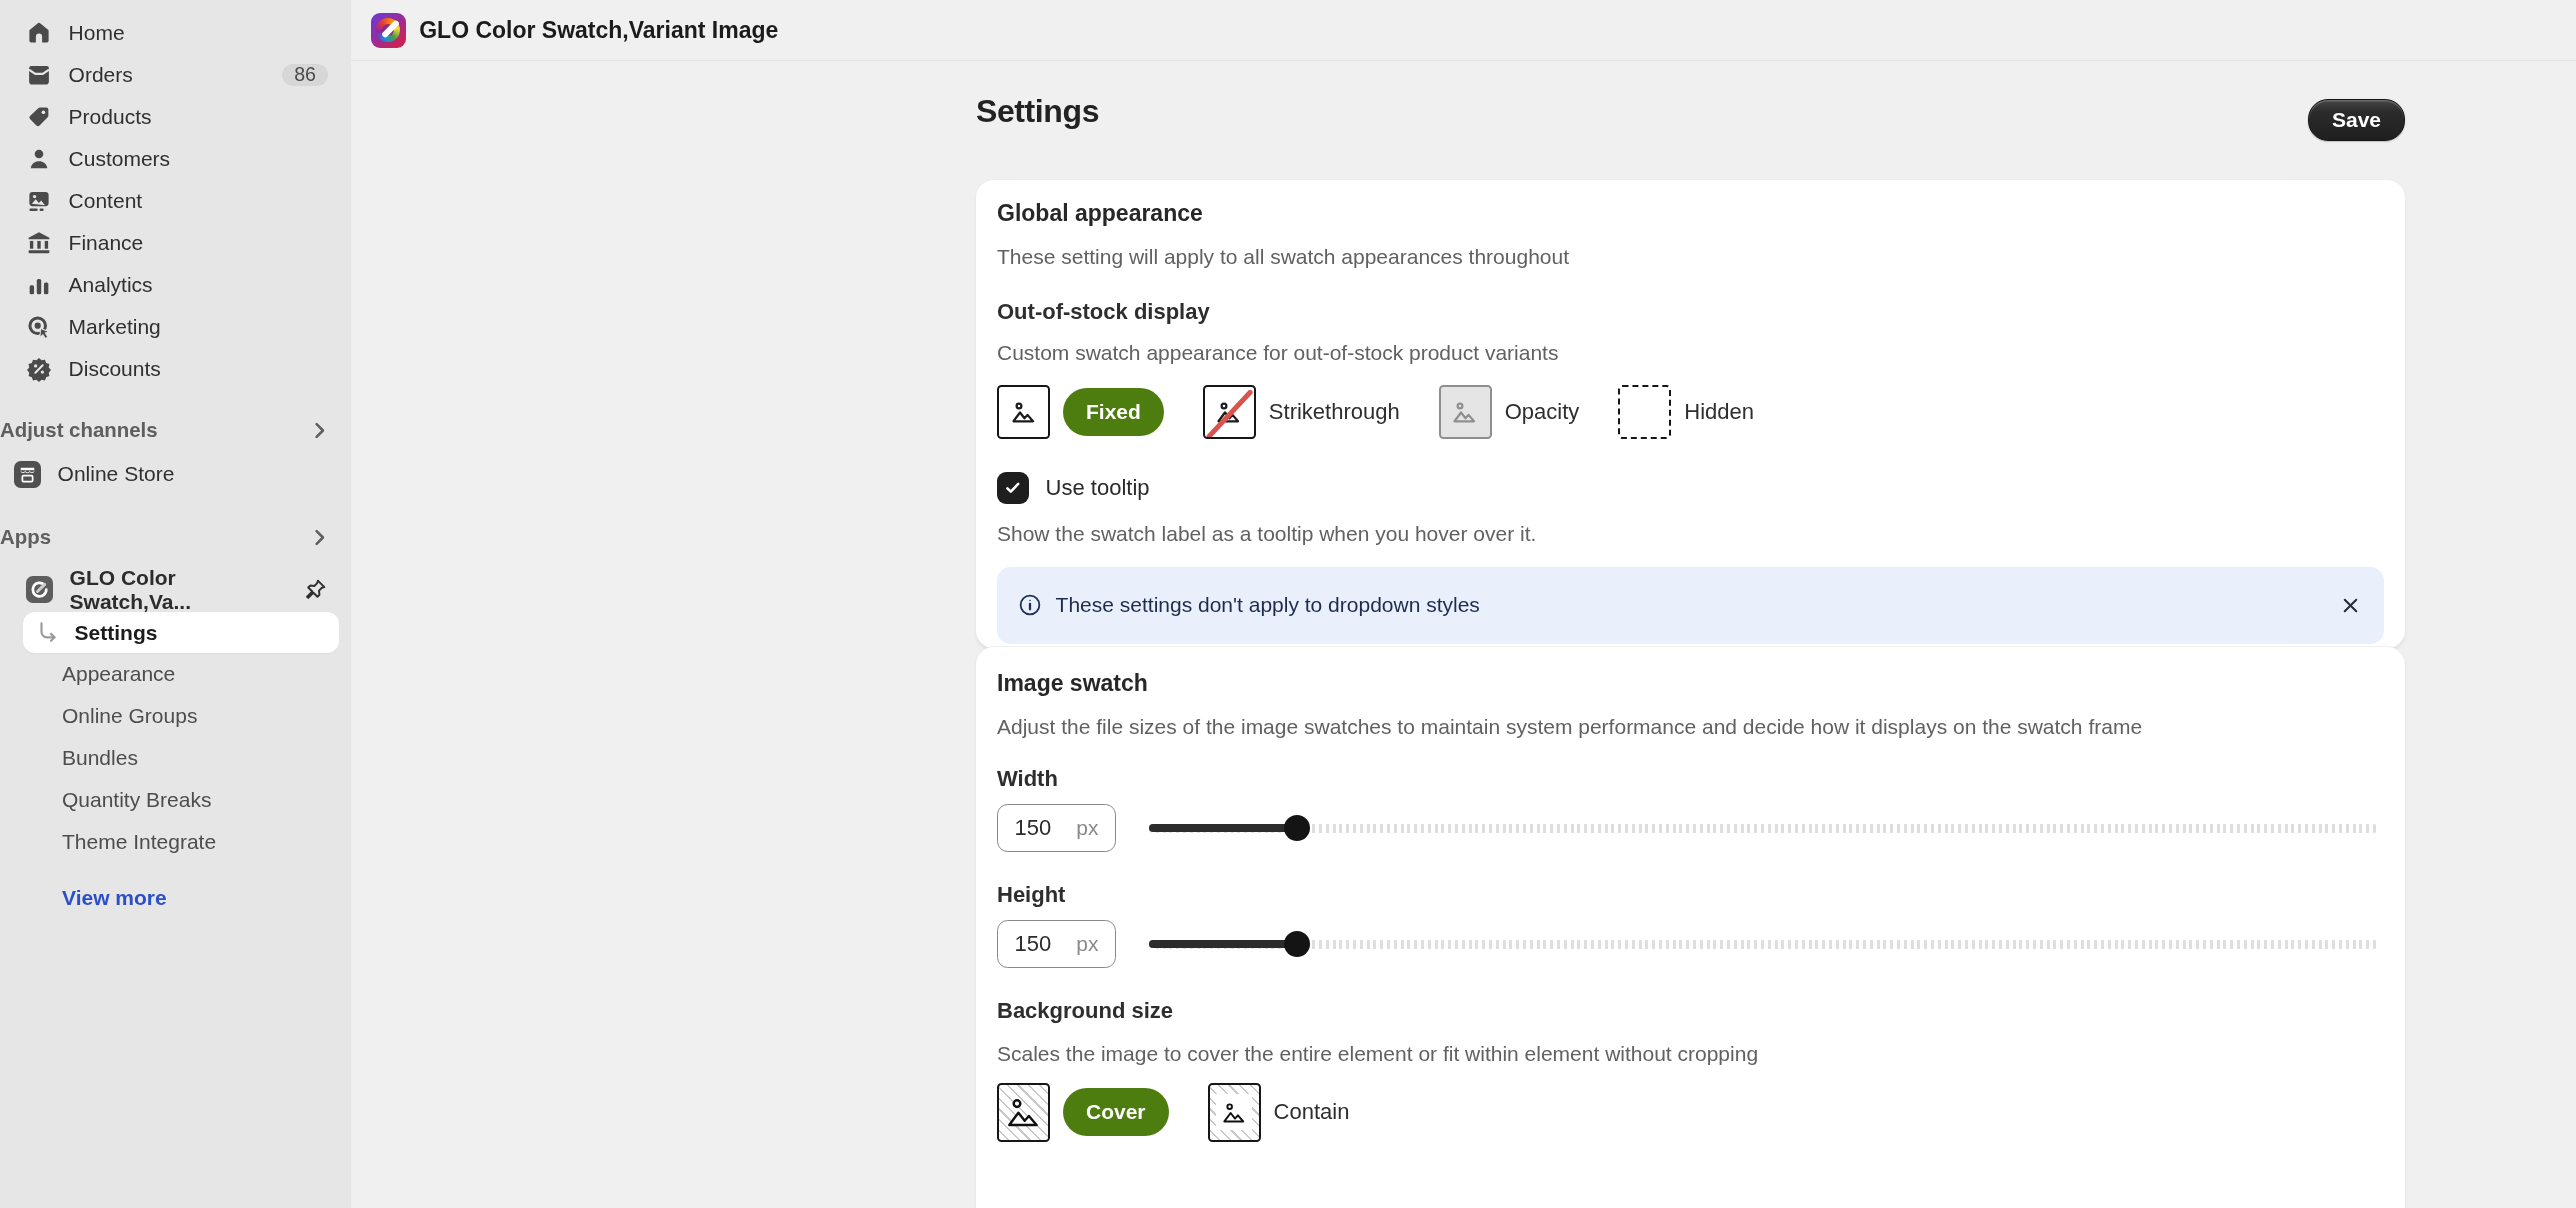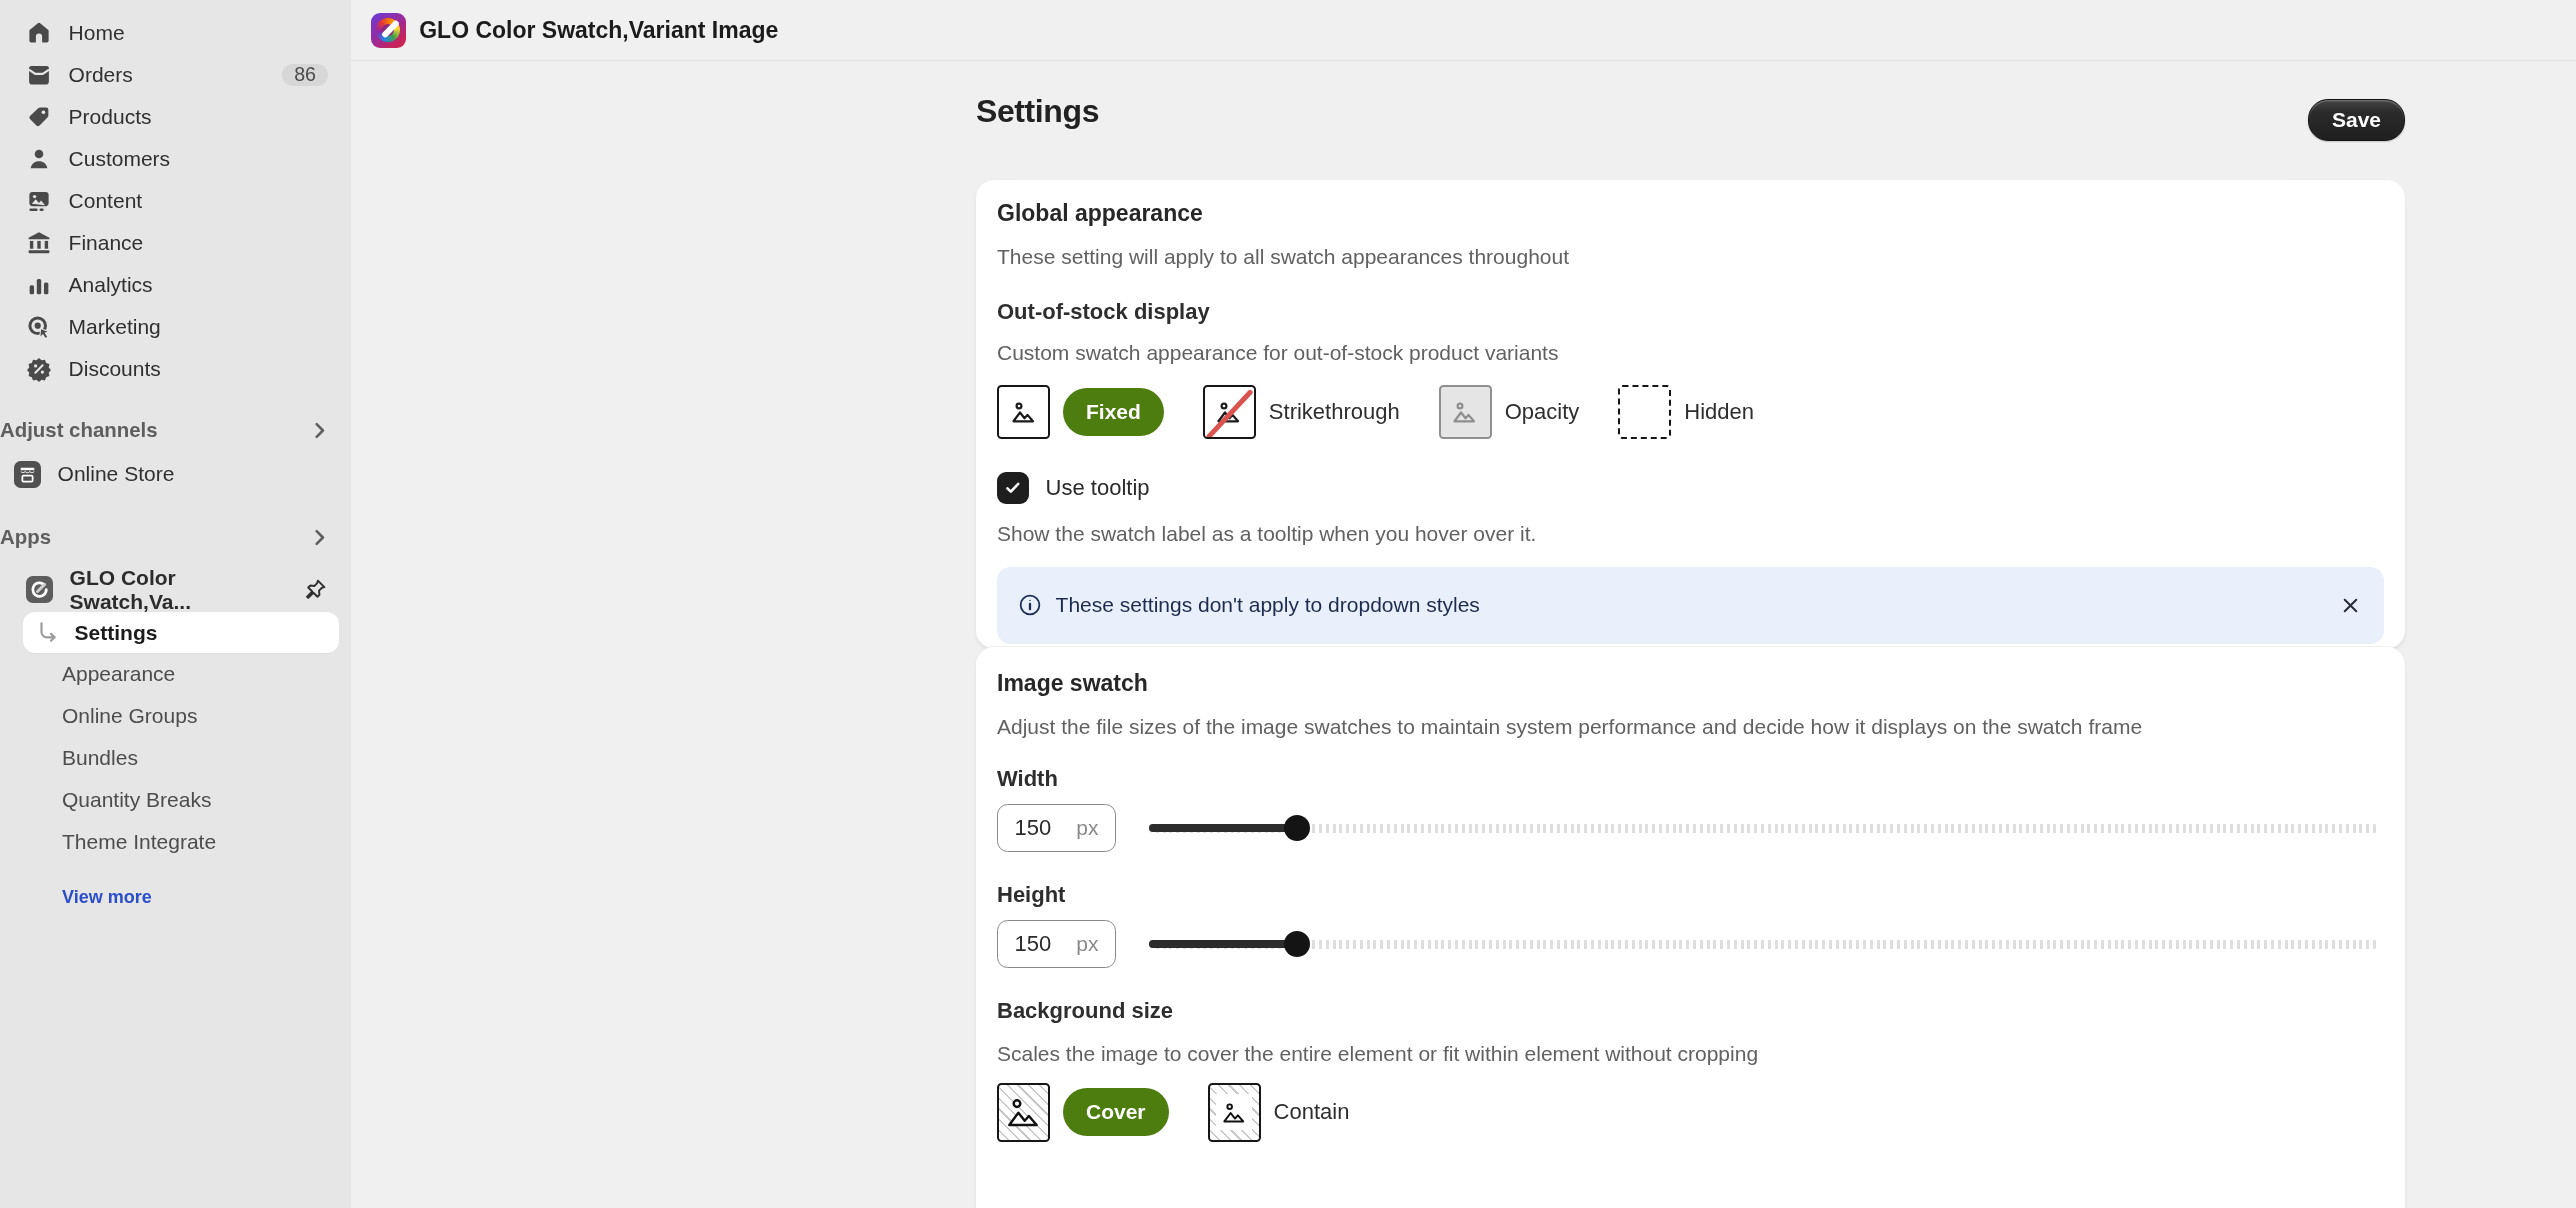--- a/index.html
+++ b/index.html
@@ -21,21 +21,21 @@
   .channel-item .sq svg { width:27px; height:27px; }
   .app-row { height:45px; margin-top:9px; display:flex; align-items:center; gap:16.6px; padding:0 23px 0 26px; font-size:21px; font-weight:600; color:#2c2c2c; cursor:pointer; }
   .app-row .sq { width:27px; height:27px; }
   .app-row .sq svg { width:27px; height:27px; }
   .app-row .pin { margin-left:auto; width:26px; height:26px; cursor:pointer; }
   .app-row .pin svg { width:26px; height:26px; }
   .submenu-selected { height:41px; margin:0 12px 0 23px; background:#ffffff; border-radius:12px; display:flex; align-items:center; gap:13.6px; padding:0 12px; font-size:21px; font-weight:700; color:#1c1c1c; cursor:pointer; box-shadow:0 0.8px 1.5px rgba(0,0,0,.04); }
   .submenu-selected .elbow { width:26px; height:26px; }
   .submenu-selected .elbow svg { width:26px; height:26px; }
   .submenu-item { height:42px; display:flex; align-items:center; padding-left:62px; font-size:21px; font-weight:400; color:#4d4d4d; cursor:pointer; }
-  .view-more { height:42px; margin-top:13.6px; display:flex; align-items:center; padding-left:62px; font-size:18px; font-weight:600; color:#2b4ec9; cursor:pointer; }
+  .view-more { height:42px; margin-top:13.6px; display:flex; align-items:center; padding-left:62px; font-size:21px; font-weight:600; color:#2b4ec9; cursor:pointer; }
 
   
   .topbar { position:absolute; left:351px; right:0; top:0; height:61px; background:#f0f0f0; border-bottom:1.5px solid #e2e2e2; display:flex; align-items:center; padding-left:19.6px; gap:13.6px; }
   .glo-icon { width:35px; height:35px; border-radius:9px; position:relative; background:linear-gradient(140deg,#6a3bd8 0%,#962ca0 45%,#c6235c 80%,#d02445 100%); overflow:hidden; }
   .glo-ring { position:absolute; inset:5.3px; border-radius:50%; background:conic-gradient(from -40deg,#e53935,#fb8c00,#fdd835,#43a047,#1e88e5,#8e24aa,#e53935); }
   .glo-core { position:absolute; inset:11.3px; border-radius:50%; background:#8e2a7e; }
   .glo-pen { position:absolute; left:9px; top:13.6px; width:21px; height:6px; border-radius:3.8px; background:#ffffff; transform:rotate(-45deg); }
   .topbar-title { font-size:23px; font-weight:600; color:#1b1b1b; }
 
   

